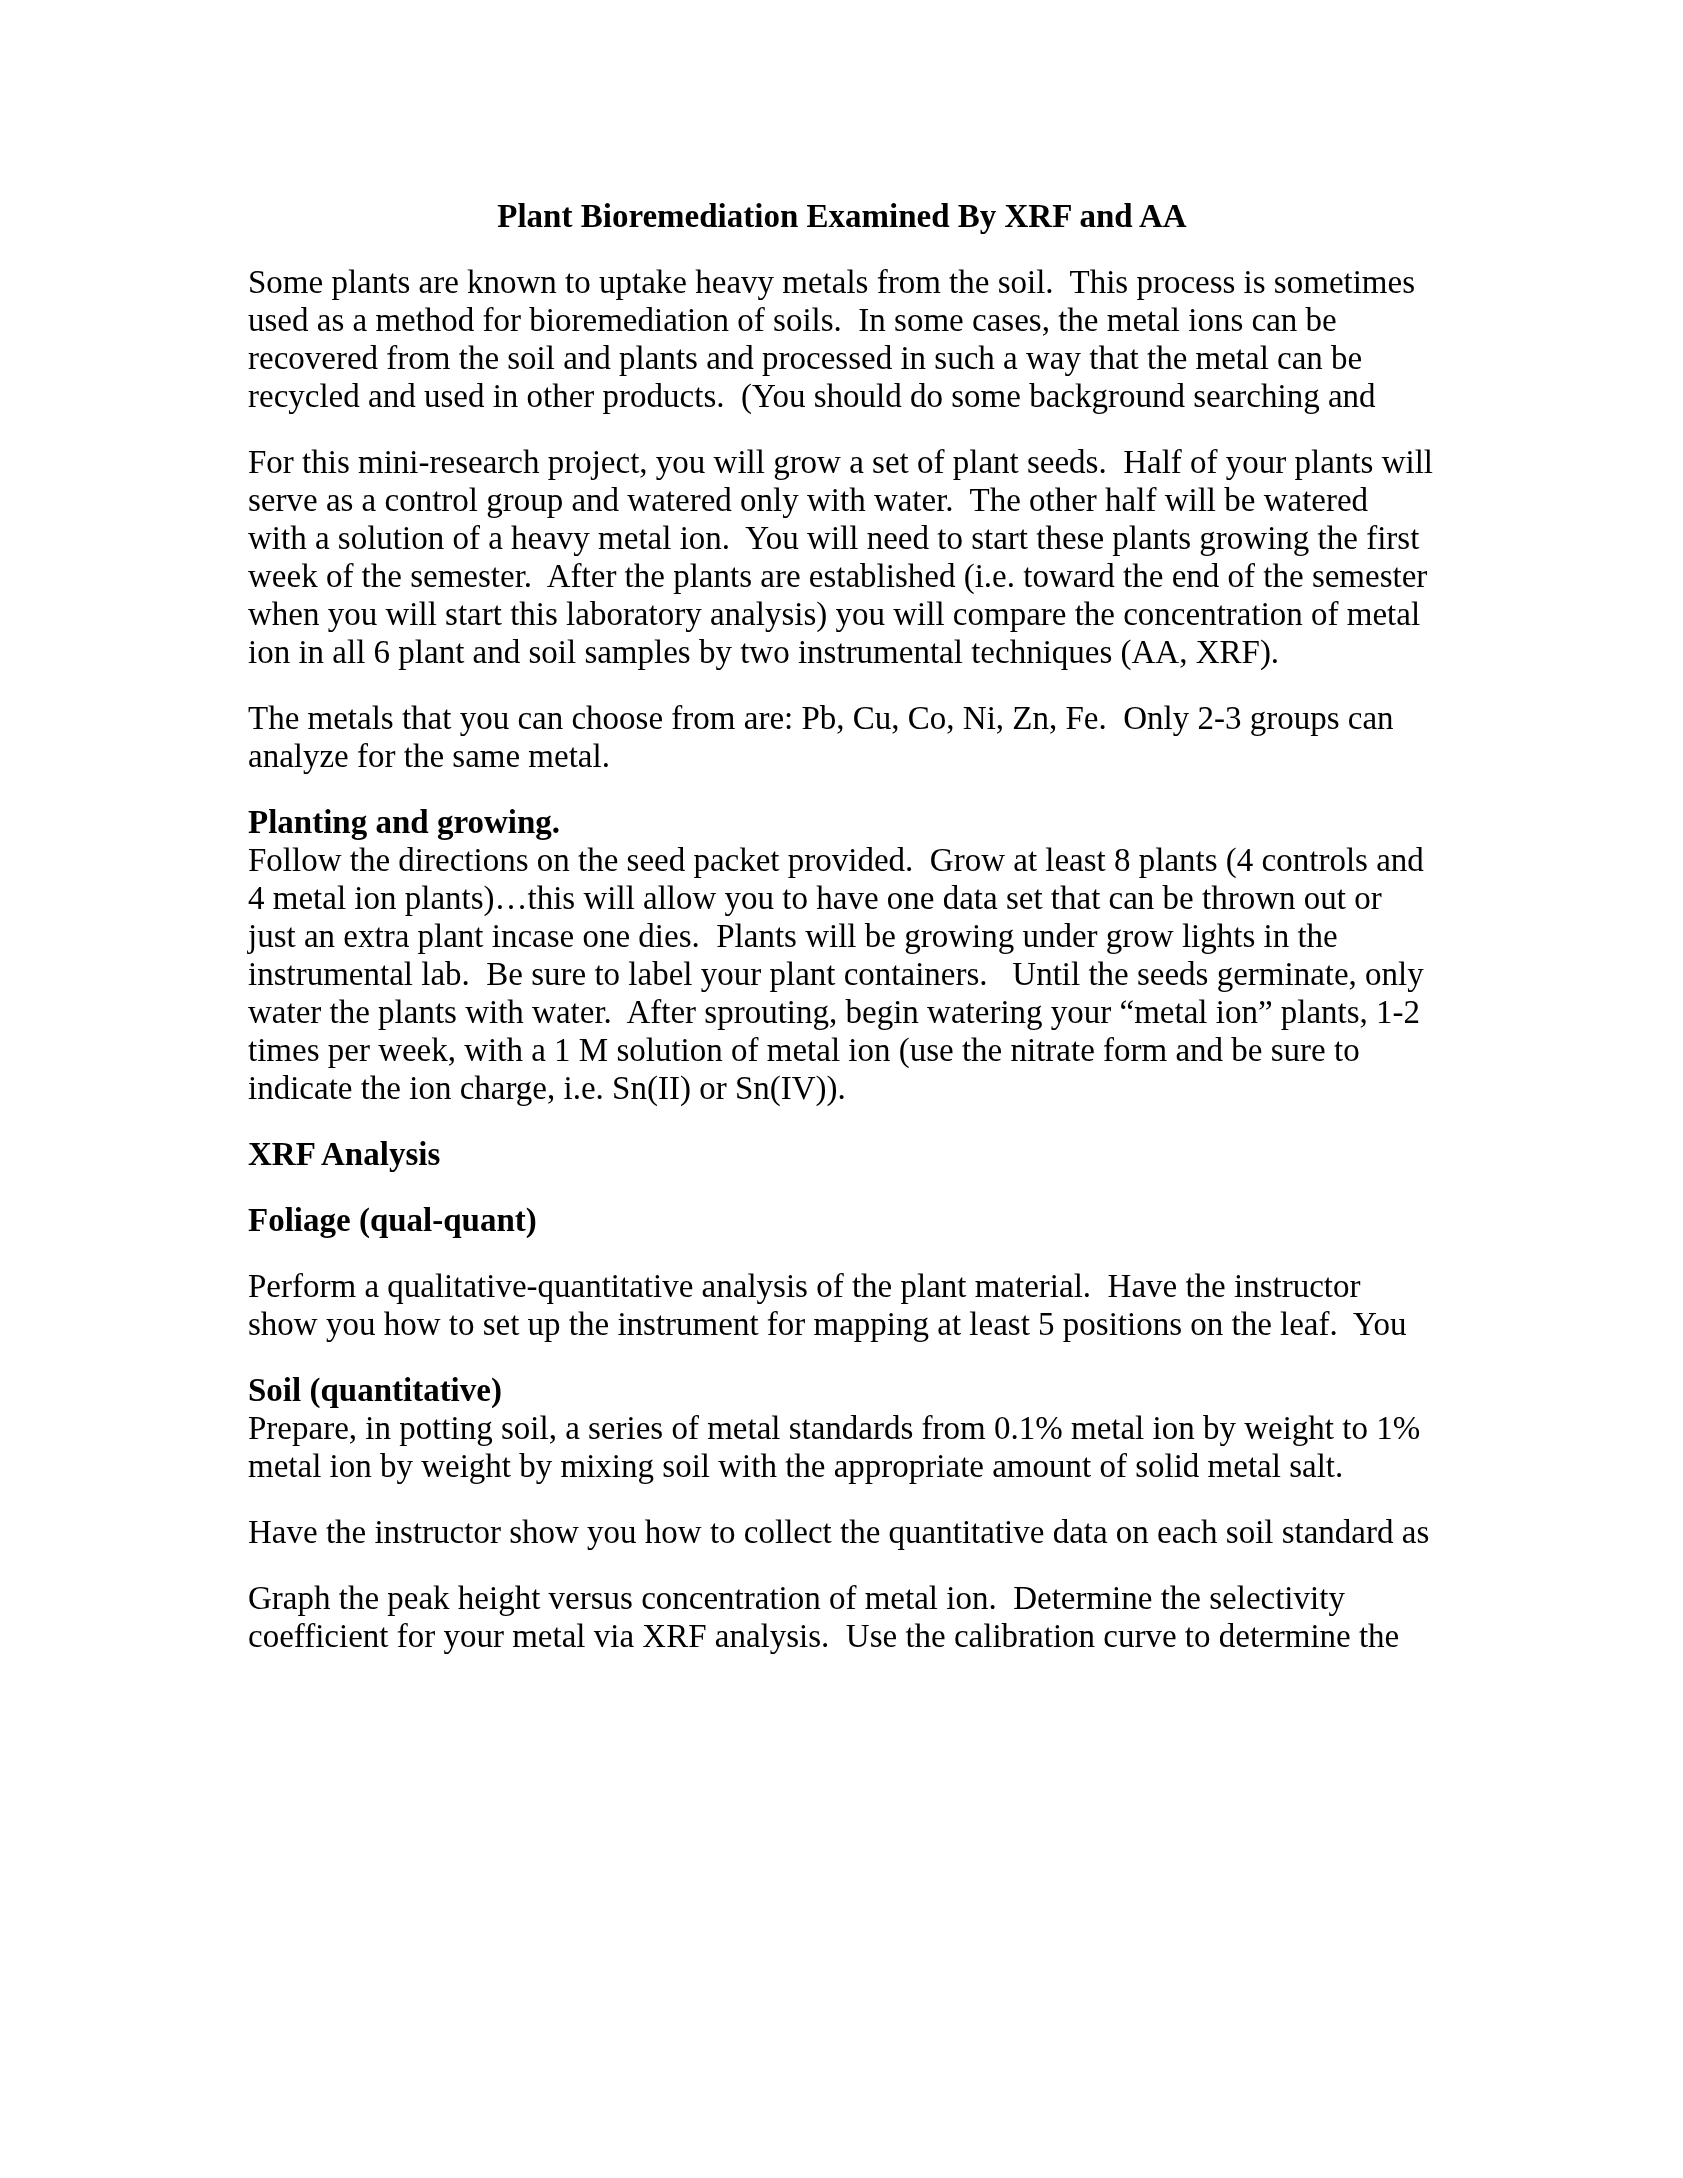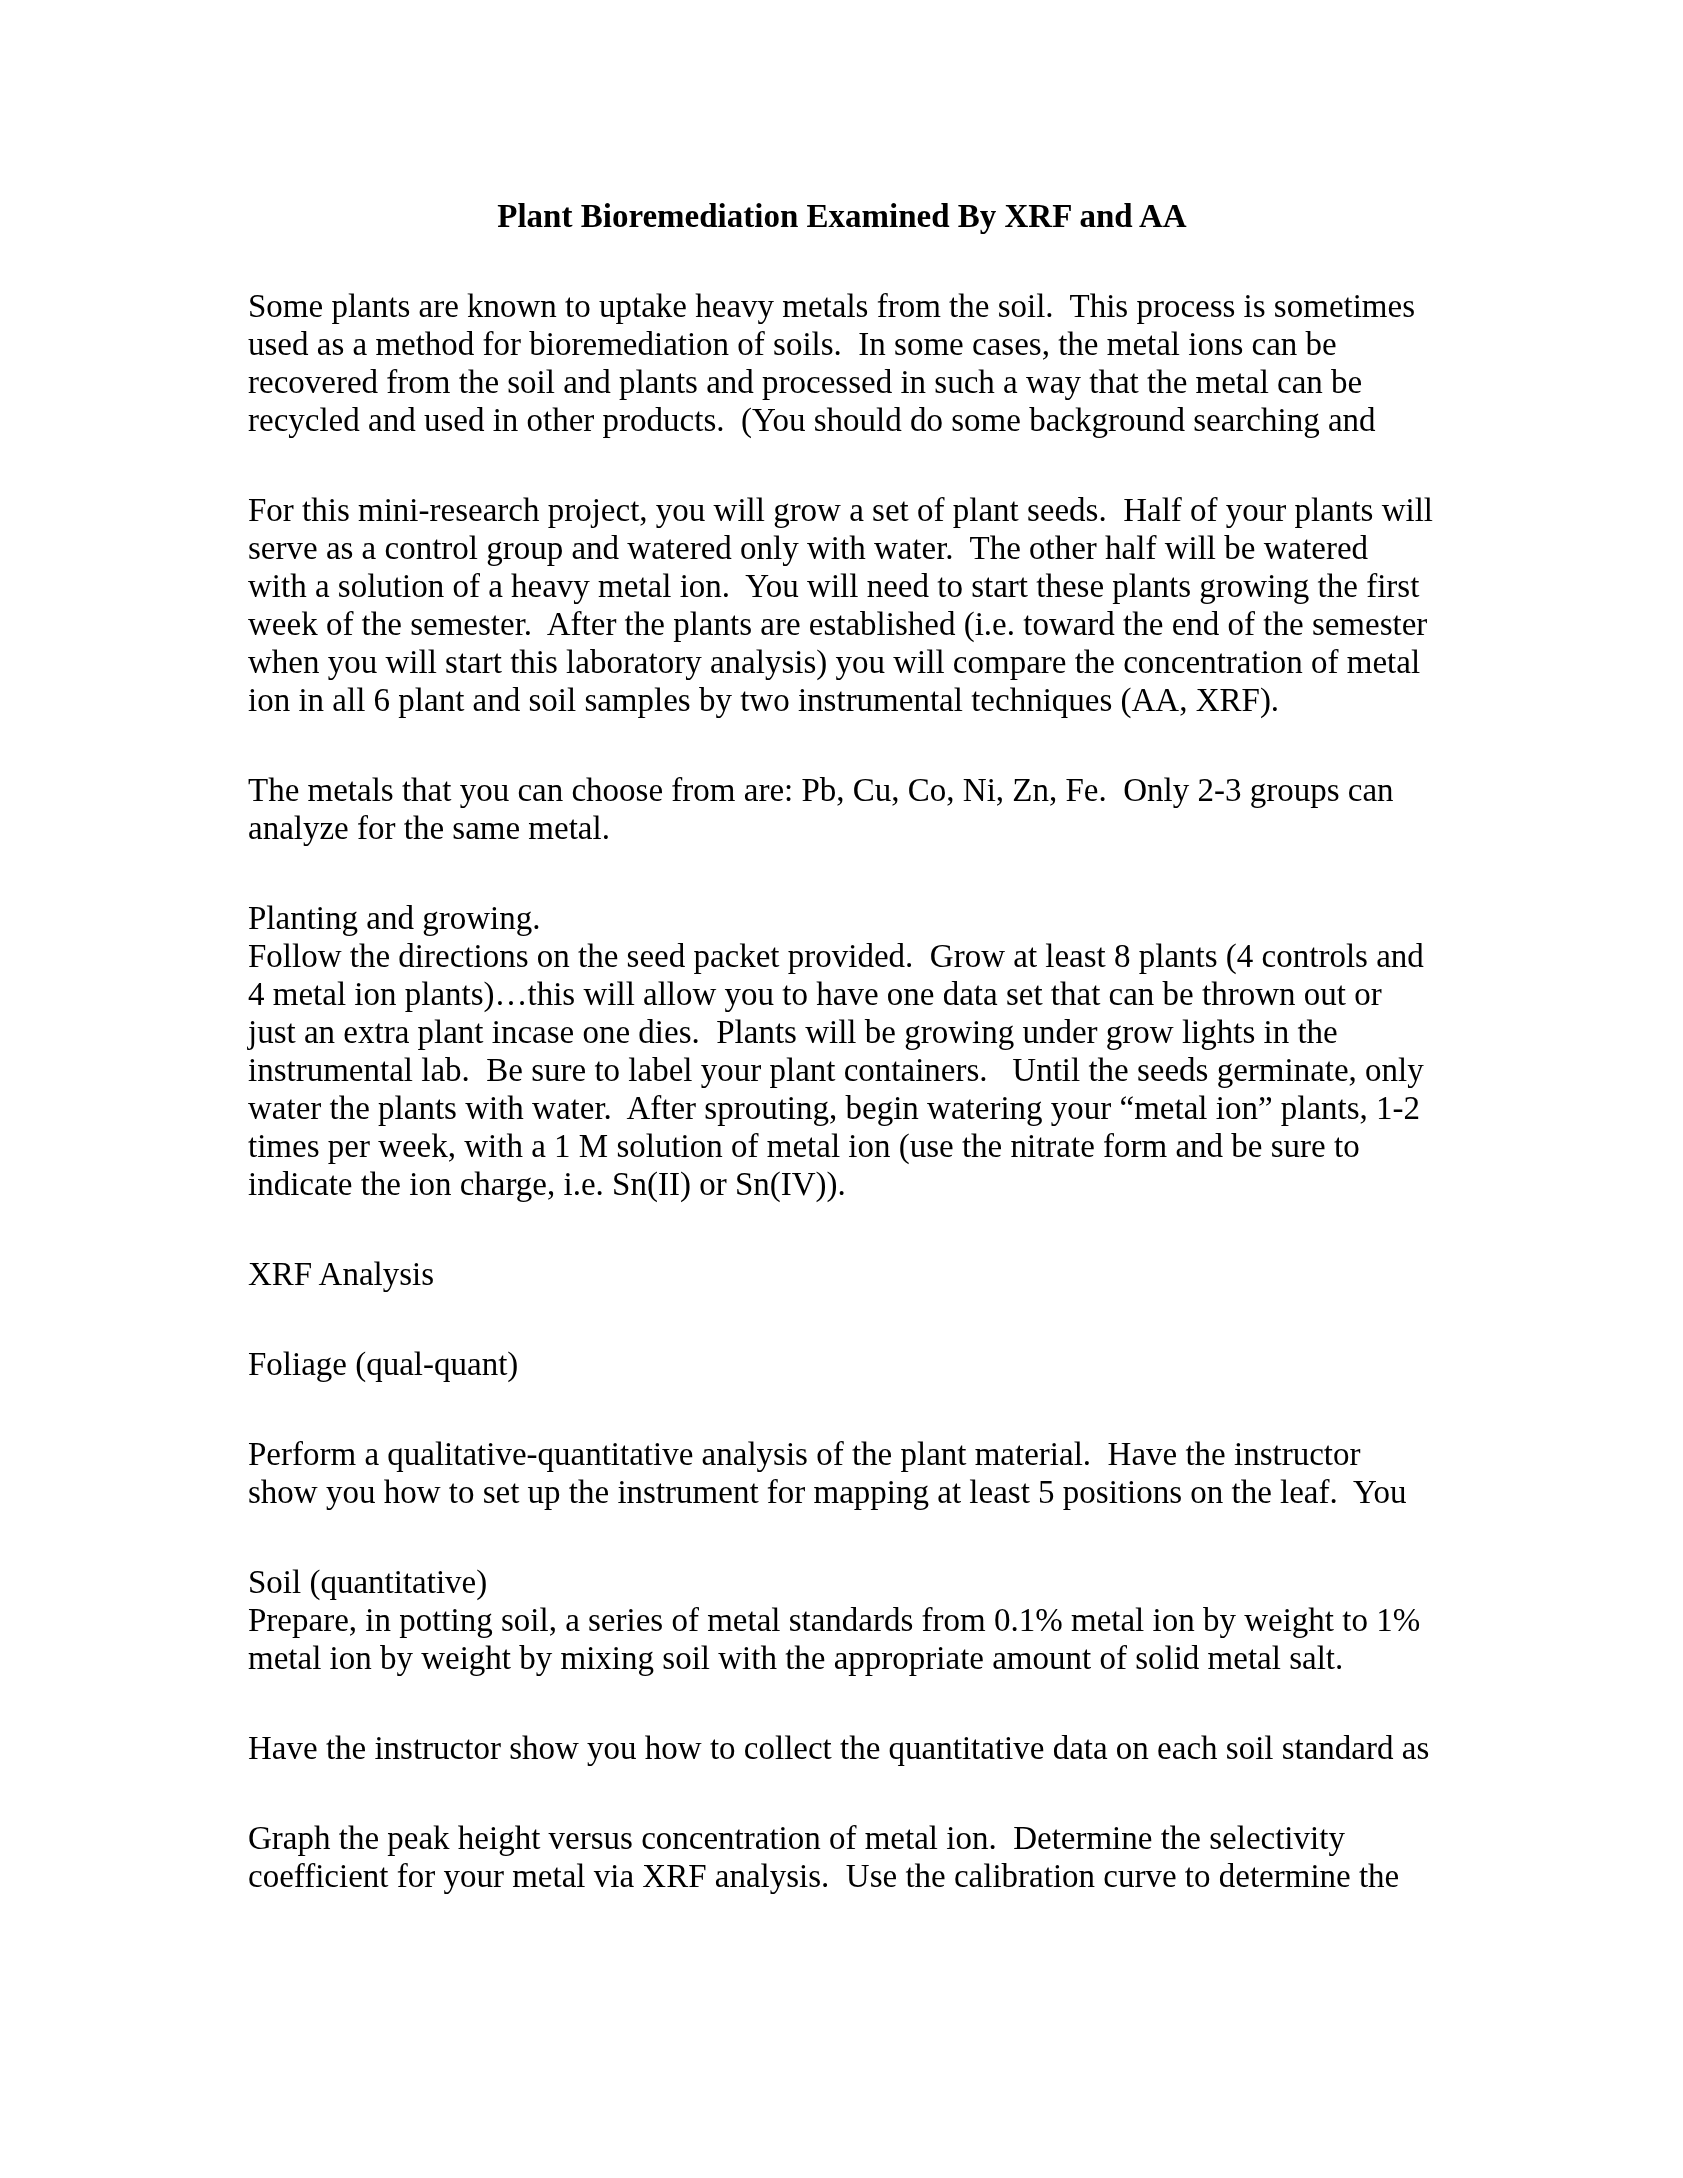--- a/index.html
+++ b/index.html
@@ -15,24 +15,24 @@
   }
   .content {
     position: absolute;
     left: 248px;
     top: 197px;
     width: 1188px;
     font-size: 33px;
     line-height: 38px;
   }
   .block { margin-top: 0; }
-  .gap { margin-top: 52px; }
+  .gap { margin-top: 28px; }
   .line { white-space: pre; }
   .title-line { font-weight: bold; text-align: center; white-space: pre; }
-  .heading { font-weight: normal; white-space: pre; }
+  .heading { font-weight: bold; white-space: pre; }
 </style>
 </head>
 <body>
 
 <div class="page">
   <div class="content">
 
     <div class="block">
       <div class="title-line">Plant Bioremediation Examined By XRF and AA</div>
     </div>

